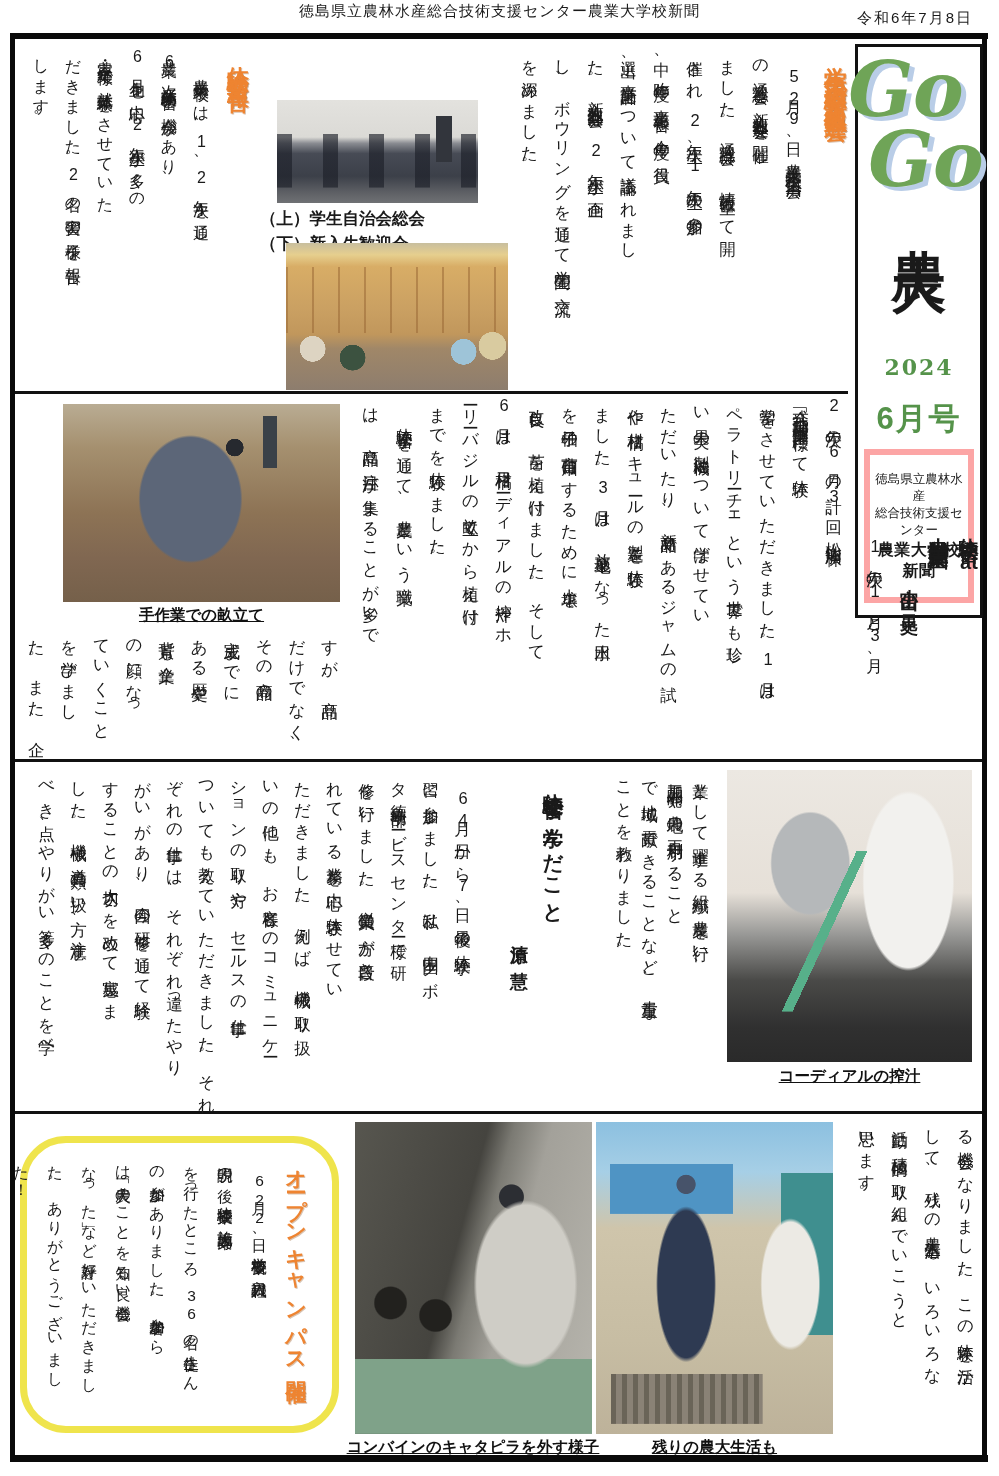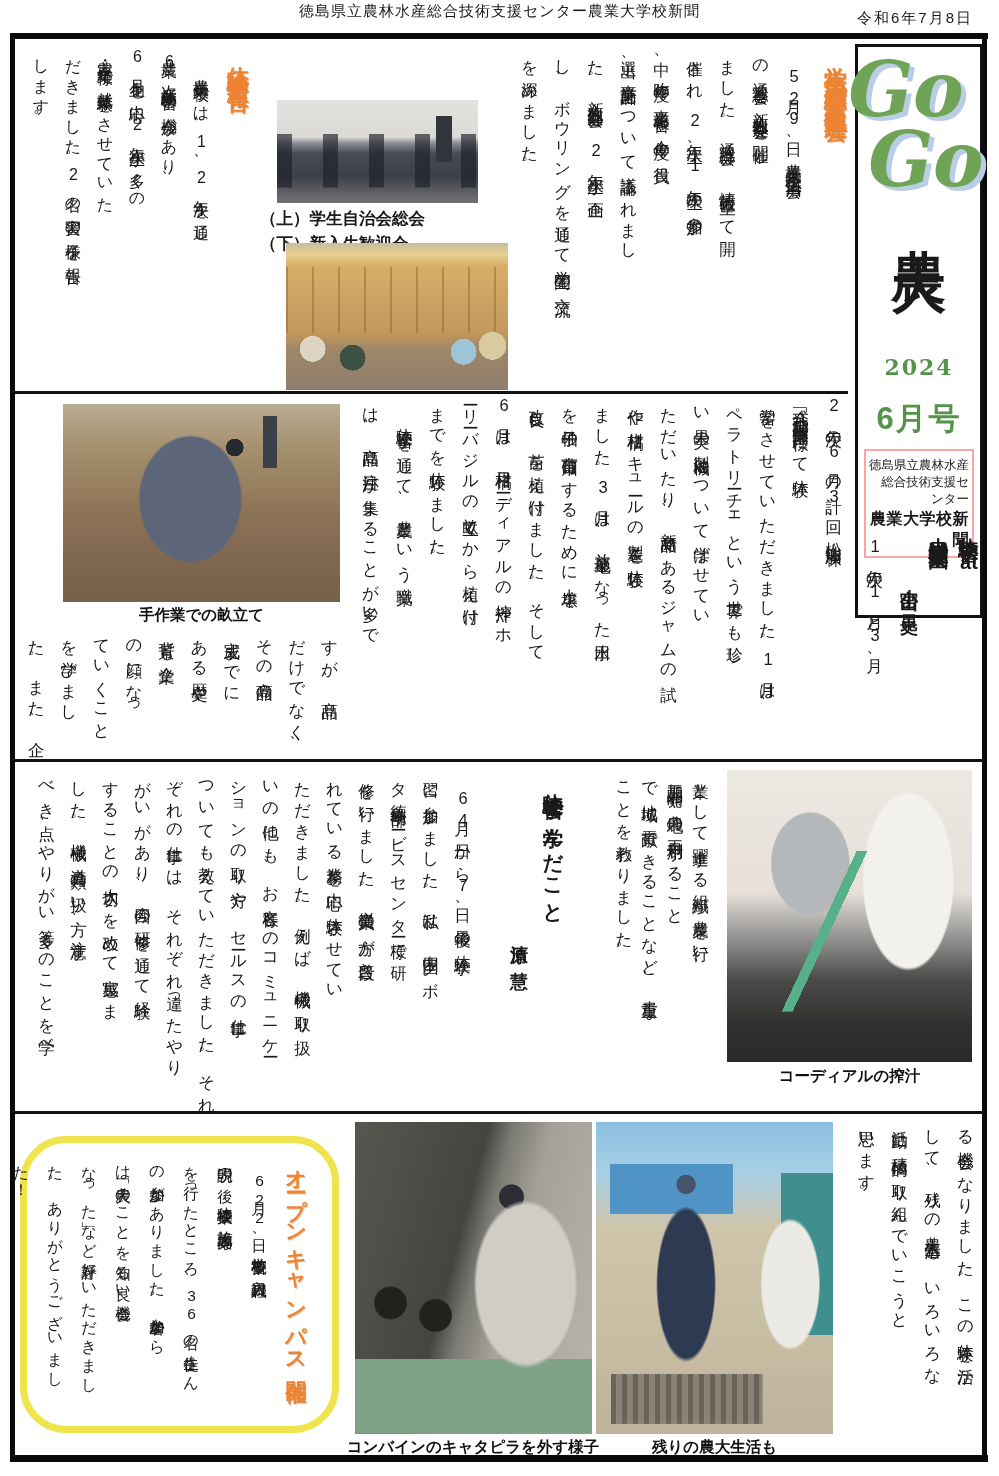--- a/index.html
+++ b/index.html
@@ -40,33 +40,33 @@
     border:3px solid #111; background:#fff; display:flex; flex-direction:column; align-items:center; }
   .gogo { font-family:"DejaVu Serif","Liberation Serif",serif; font-style:italic; font-weight:bold;
     font-size:76px; line-height:.92; color:#6fa457; text-shadow:5px 4px 0 #b9cde7; margin-top:8px; }
   .gogo .go1 { display:block; margin-right:26px; }
   .gogo .go2 { display:block; margin-left:20px; }
   .nodai { writing-mode:vertical-rl; text-orientation:upright; font-family:"DejaVu Serif","Liberation Serif",serif;
     font-weight:900; font-size:55px; letter-spacing:10px; margin-top:10px; height:140px; }
   .logo-year { font-family:"DejaVu Serif","Liberation Serif",serif; font-weight:bold;
     font-size:22px; color:#55934a; margin-top:9px; letter-spacing:2px; }
   .logo-issue { font-weight:bold; font-size:31px; color:#55934a; margin-top:18px; letter-spacing:2px; }
-  .logo-org { border:2px solid #fca5a5; margin-top:9px; padding:6px 3px; width:110px; text-align:right; }
+  .logo-org { border:6px solid #fca5a5; margin-top:9px; padding:16px 3px; width:110px; text-align:center; }
   .logo-org .s { font-size:12.5px; line-height:17px; display:block; }
   .logo-org .b { font-size:16px; font-weight:bold; line-height:21px; display:block; letter-spacing:.5px; }
 
   
   .a1-headline { left:812px; top:48px; height:342px; width:40px; font-size:23px; letter-spacing:4px; }
   .a1-body { left:512px; top:48px; width:298px; height:344px; }
   .ri-headline { left:219px; top:48px; height:210px; width:34px; font-size:22px; letter-spacing:5px; }
   .ri-body { left:20px; top:48px; width:197px; height:346px; font-size:16px; letter-spacing:1.8px; }
 
   
   .photo { position:absolute; overflow:hidden; }
-  .caption { position:absolute; font-size:15.5px; font-weight:600; color:#111; }
+  .caption { position:absolute; font-size:15.5px; font-weight:600; color:#111;text-decoration:underline; }
   .cap-center { text-align:center; }
 
   .photo-meeting { left:277px; top:100px; width:201px; height:103px;
     background:
       linear-gradient(#32353c,#32353c) 86% 28%/16px 46px no-repeat,
       repeating-linear-gradient(90deg, rgba(28,31,40,.65) 0 15px, rgba(0,0,0,0) 15px 46px) 0 68%/100% 52% no-repeat,
       linear-gradient(180deg,#e3e2de 0%,#dbdad6 36%,#8a8c92 42%,#474b55 52%,#3c4049 74%,#5e6065 90%,#6f7174 100%); }
   .a1-captions { position:absolute; left:260px; top:206px; width:240px; font-size:16.5px; font-weight:600; }
   .a1-captions .ln { line-height:25px; }
   .photo-bowling { left:286px; top:243px; width:222px; height:147px;

